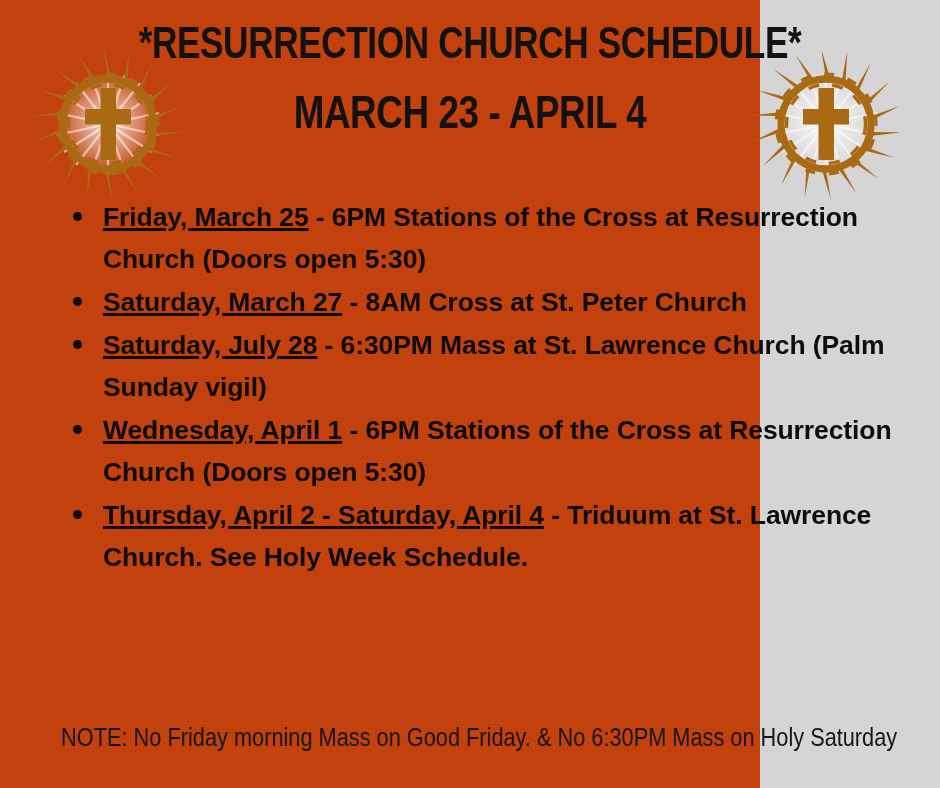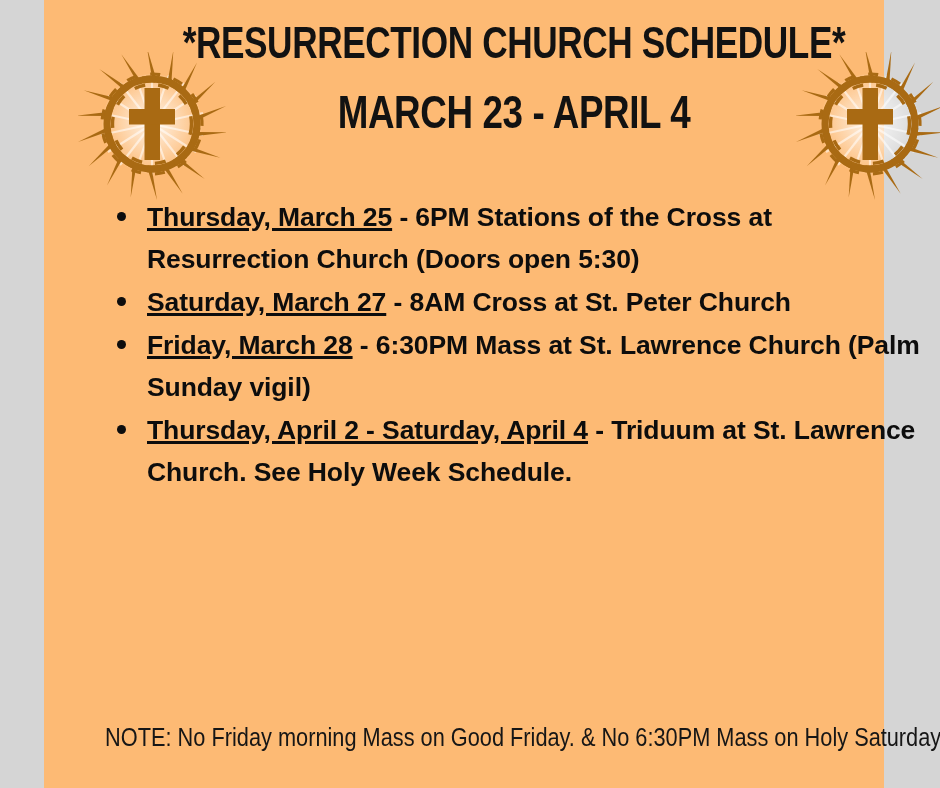--- a/index.html
+++ b/index.html
@@ -8,25 +8,24 @@
   }
   body {
     width: 940px;
     height: 788px;
     background: #d5d5d5;
     font-family: "Liberation Sans", sans-serif;
     overflow: hidden;
   }
   .poster {
     position: relative;
-    width: 840px;
+    width: 760px;
     height: 788px;
-    background: #fdba74;
+    background: #c2410c;
     box-sizing: border-box;
-    margin-left: 44px;
   }
 
   
   .header {
     position: absolute;
     top: 0;
     left: 0;
     width: 940px;
     height: 200px;
   }
@@ -343,32 +342,35 @@
 
     <div class="title-block">
       <div class="title-line-1">*RESURRECTION CHURCH SCHEDULE*</div>
       <div class="title-line-2">MARCH 23 - APRIL 4</div>
     </div>
   </div>
 
   <div class="schedule">
 
     <div class="event">
-      <span class="bullet-dot"></span><span class="date">Thursday, March 25</span><span class="details"> - 6PM Stations of the Cross at Resurrection Church (Doors open 5:30)</span>
+      <span class="bullet-dot"></span><span class="date">Friday, March 25</span><span class="details"> - 6PM Stations of the Cross at Resurrection Church (Doors open 5:30)</span>
     </div>
 
     <div class="event">
       <span class="bullet-dot"></span><span class="date">Saturday, March 27</span><span class="details"> - 8AM Cross at St. Peter Church</span>
     </div>
 
     <div class="event">
-      <span class="bullet-dot"></span><span class="date">Friday, March 28</span><span class="details"> - 6:30PM Mass at St. Lawrence Church (Palm Sunday vigil)</span>
-    </div>
-
-
+      <span class="bullet-dot"></span><span class="date">Saturday, July 28</span><span class="details"> - 6:30PM Mass at St. Lawrence Church (Palm Sunday vigil)</span>
+    </div>
+
+
+    <div class="event">
+      <span class="bullet-dot"></span><span class="date">Wednesday, April 1</span><span class="details"> - 6PM Stations of the Cross at Resurrection Church (Doors open 5:30)</span>
+    </div>
 
     <div class="event">
       <span class="bullet-dot"></span><span class="date">Thursday, April 2 - Saturday, April 4</span><span class="details"> - Triduum at St. Lawrence Church. See Holy Week Schedule.</span>
     </div>
 
   </div>
 
   <div class="note">NOTE: No Friday morning Mass on Good Friday. &amp; No 6:30PM Mass on Holy Saturday</div>
 
 </div>

